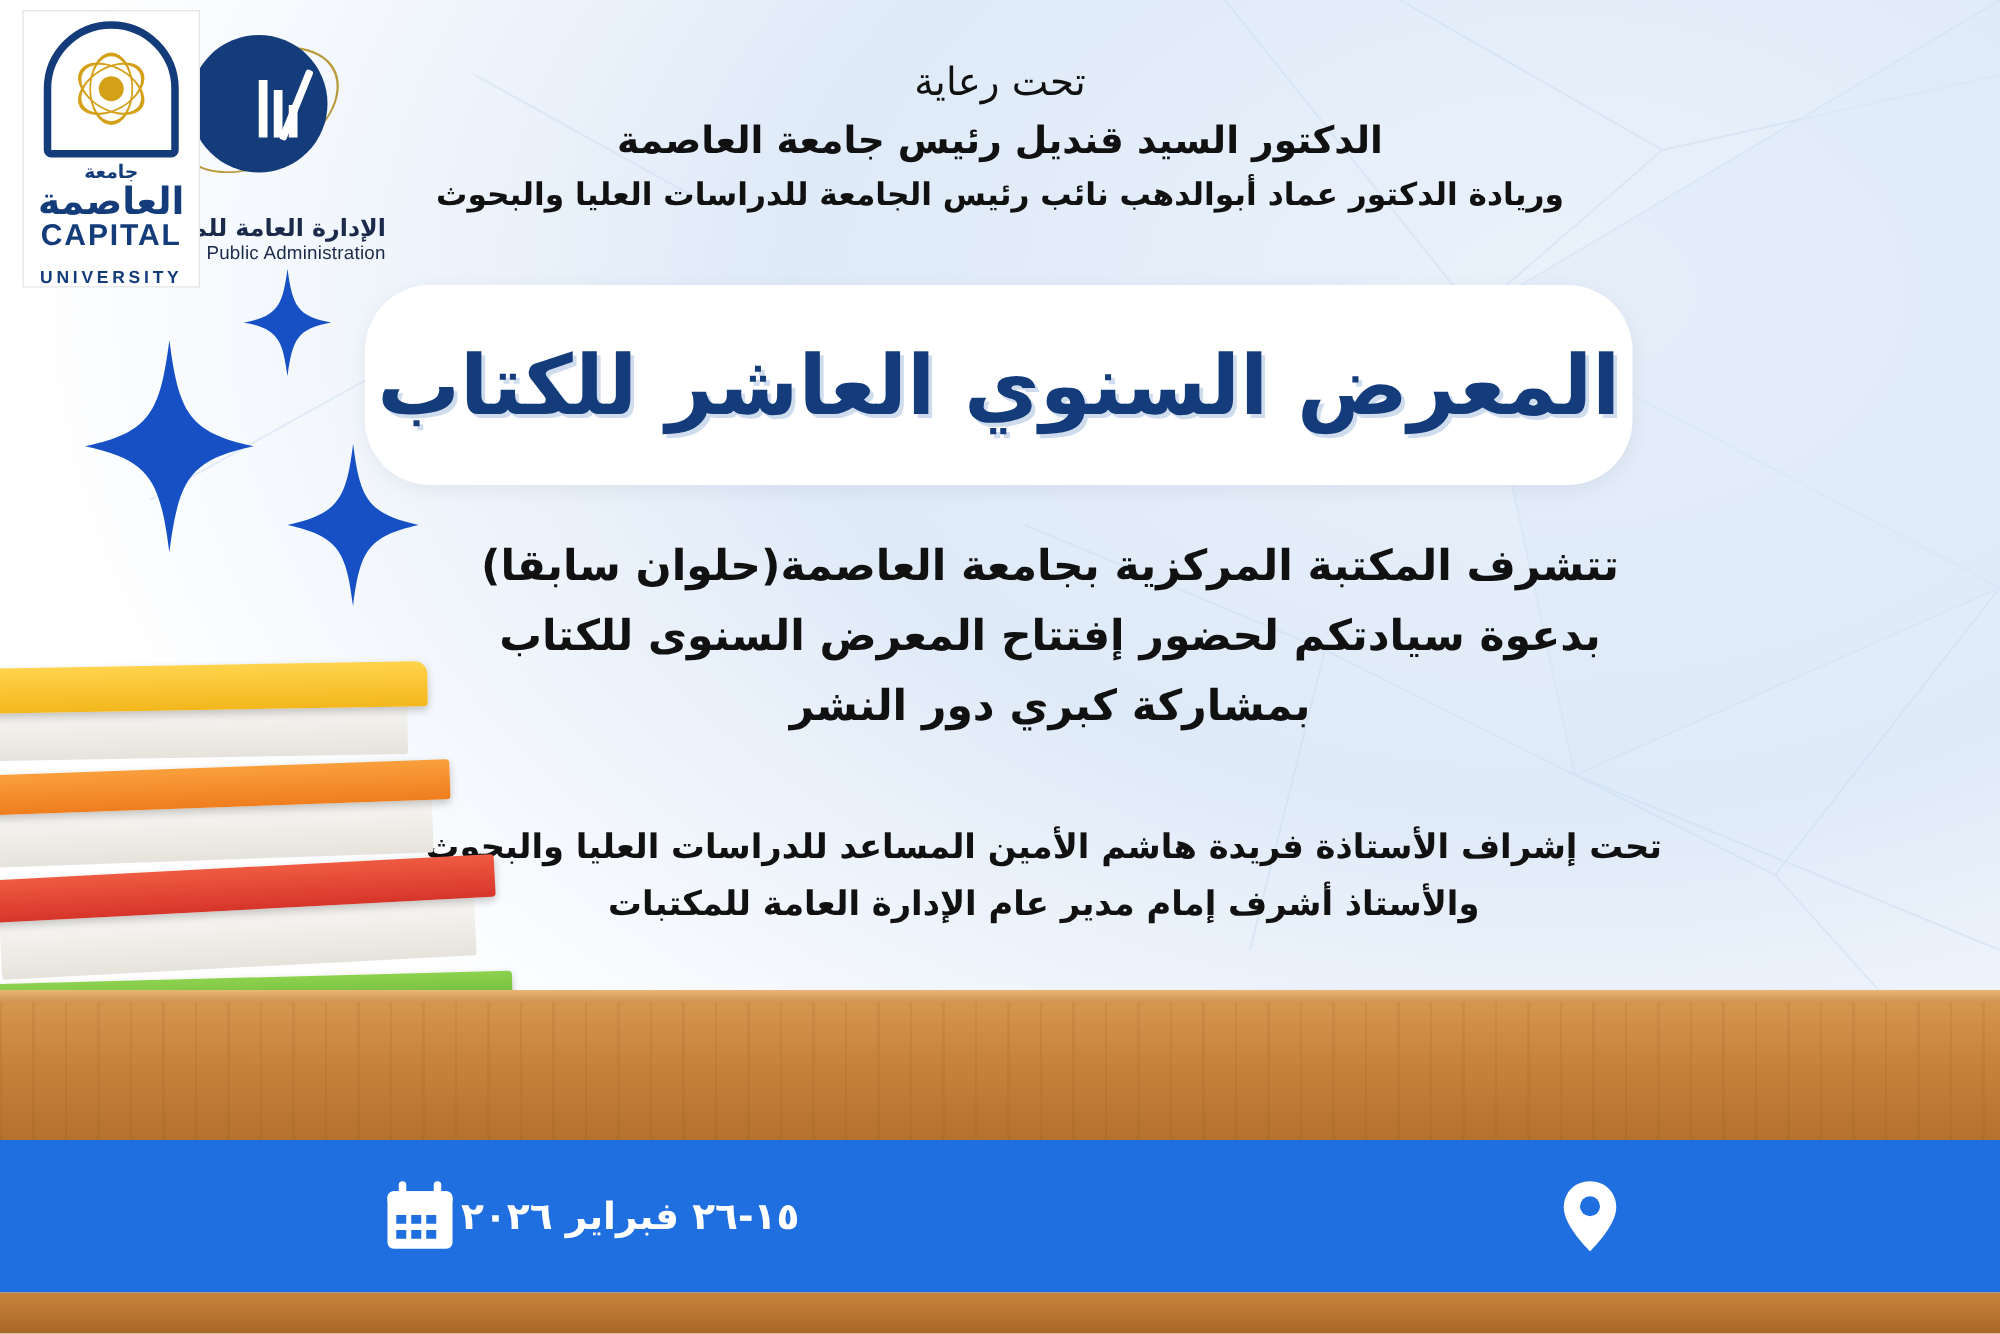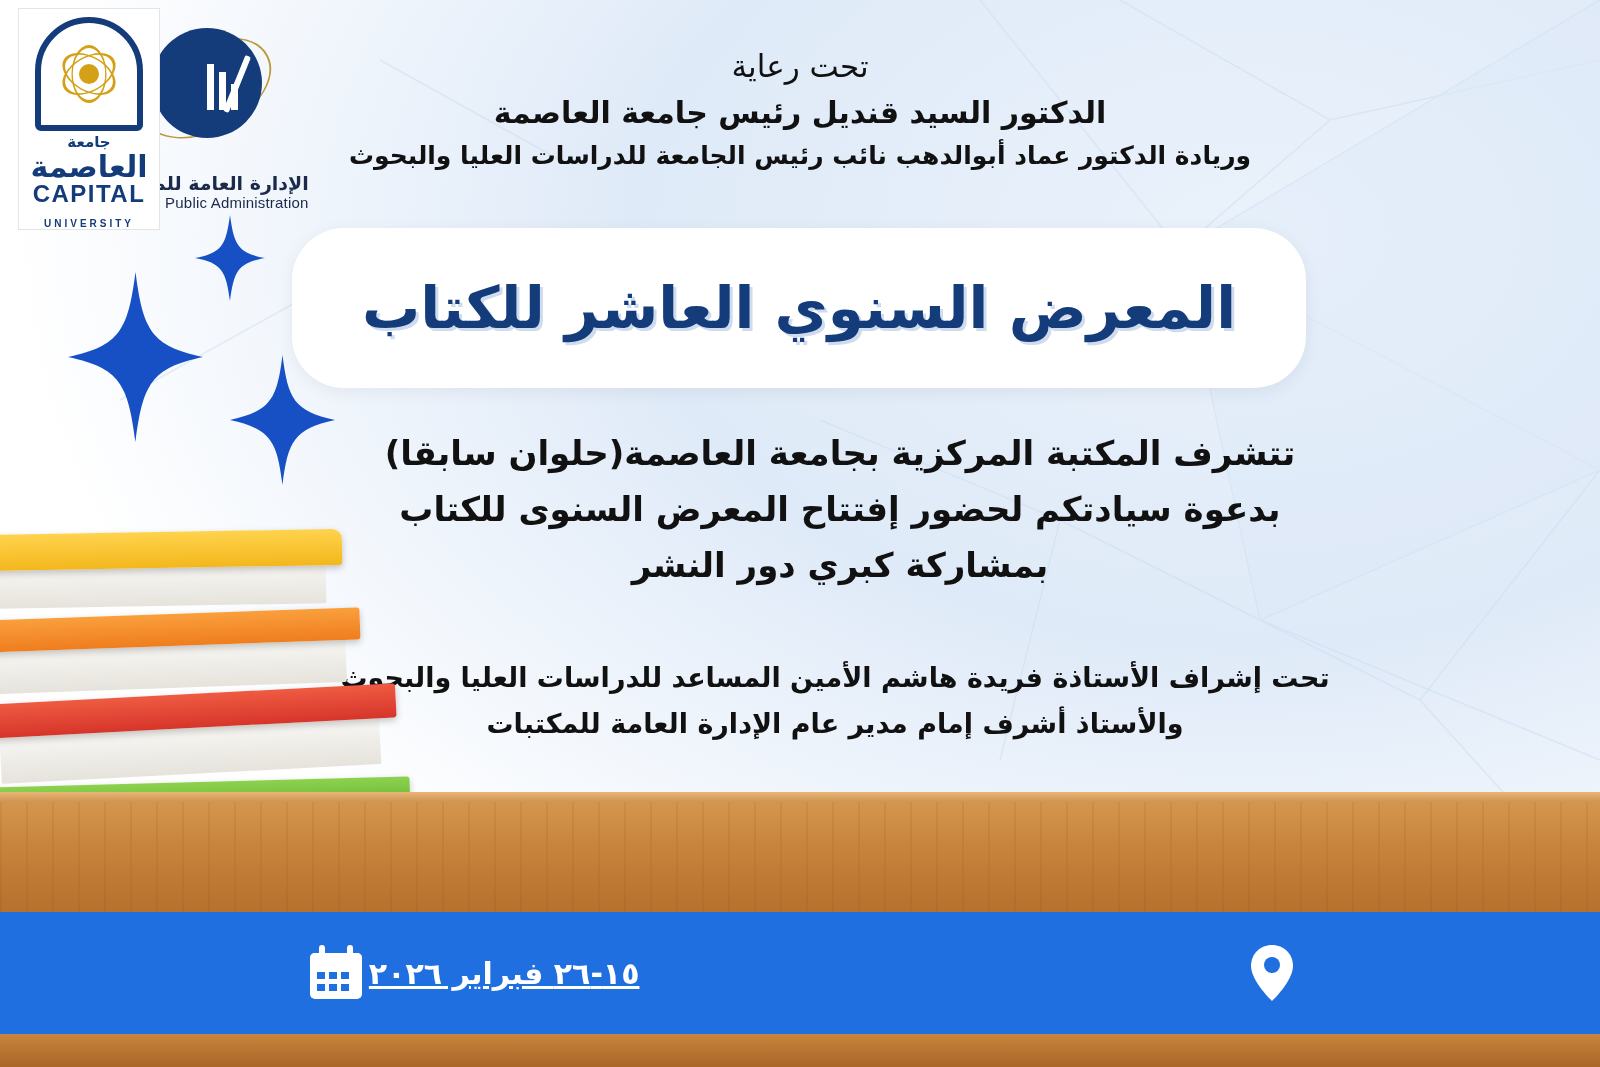--- a/index.html
+++ b/index.html
@@ -90,21 +90,21 @@
   .uni-logo .ar2 {
     font-size: 30px; font-weight: bold; color: #143c7a; line-height: 1.05;
   }
   .uni-logo .en1 {
     font-family: "Liberation Sans", sans-serif;
     font-size: 24px; font-weight: bold; color: #143c7a; letter-spacing: 1.5px;
     line-height: 1;
   }
   .uni-logo .en2 {
     font-family: "Liberation Sans", sans-serif;
-    font-size: 10px; font-weight: bold; color: #143c7a; letter-spacing: 3px; margin-top: 12px;
+    font-size: 14px; font-weight: bold; color: #143c7a; letter-spacing: 3px; margin-top: 12px;
   }
 
   
   .sparkle { position: absolute; background: transparent; }
   .sparkle svg { display: block; }
 
   
   .patronage {
     position: absolute; top: 42px; left: 0; right: 0;
     text-align: center; color: #111; line-height: 1.55;
@@ -115,21 +115,21 @@
   .patronage .l3 { font-size: 25px; font-weight: bold; }
 
   
   .title-plate {
     position: absolute; top: 228px; left: 292px; width: 1014px; height: 160px;
     background: #ffffff; border-radius: 52px;
     box-shadow: 0 4px 18px rgba(0,0,0,.06);
     display: flex; align-items: center; justify-content: center;
   }
   .title-plate h1 {
-    font-size: 58px; font-weight: bold; color: #143c7a;
+    font-size: 66px; font-weight: bold; color: #143c7a;
     letter-spacing: -1px;
     text-shadow: 3px 3px 0 #cfdcee;
   }
 
   
   .invite {
     position: absolute; top: 425px; left: 340px; width: 1000px;
     text-align: center; color: #111;
   }
   .invite p { font-size: 34px; font-weight: bold; line-height: 1.65; }
@@ -167,21 +167,21 @@
     background: linear-gradient(180deg, #c8853d, #a96526);
   }
 
   
   .footer {
     position: absolute; left: 0; right: 0; bottom: 33px; height: 122px;
     background: #1f6fe0;
     display: flex; align-items: center; justify-content: space-around;
     color: #fff; direction: rtl;
   }
-  .f-item { display: flex; align-items: center; gap: 2px; text-decoration: underline; }
+  .f-item { display: flex; align-items: center; gap: 2px; }
   .f-item .txt { font-size: 30px; font-weight: bold; white-space: nowrap; }
   .f-item svg { display: block; }
 </style>
 </head>
 <body>
 
 <div id="poster">
 
   <svg class="bg-lines" viewBox="0 0 1600 1067" preserveAspectRatio="none">
     <g stroke="#c8dbf0" stroke-width="1.6" fill="none" opacity="0.85">

